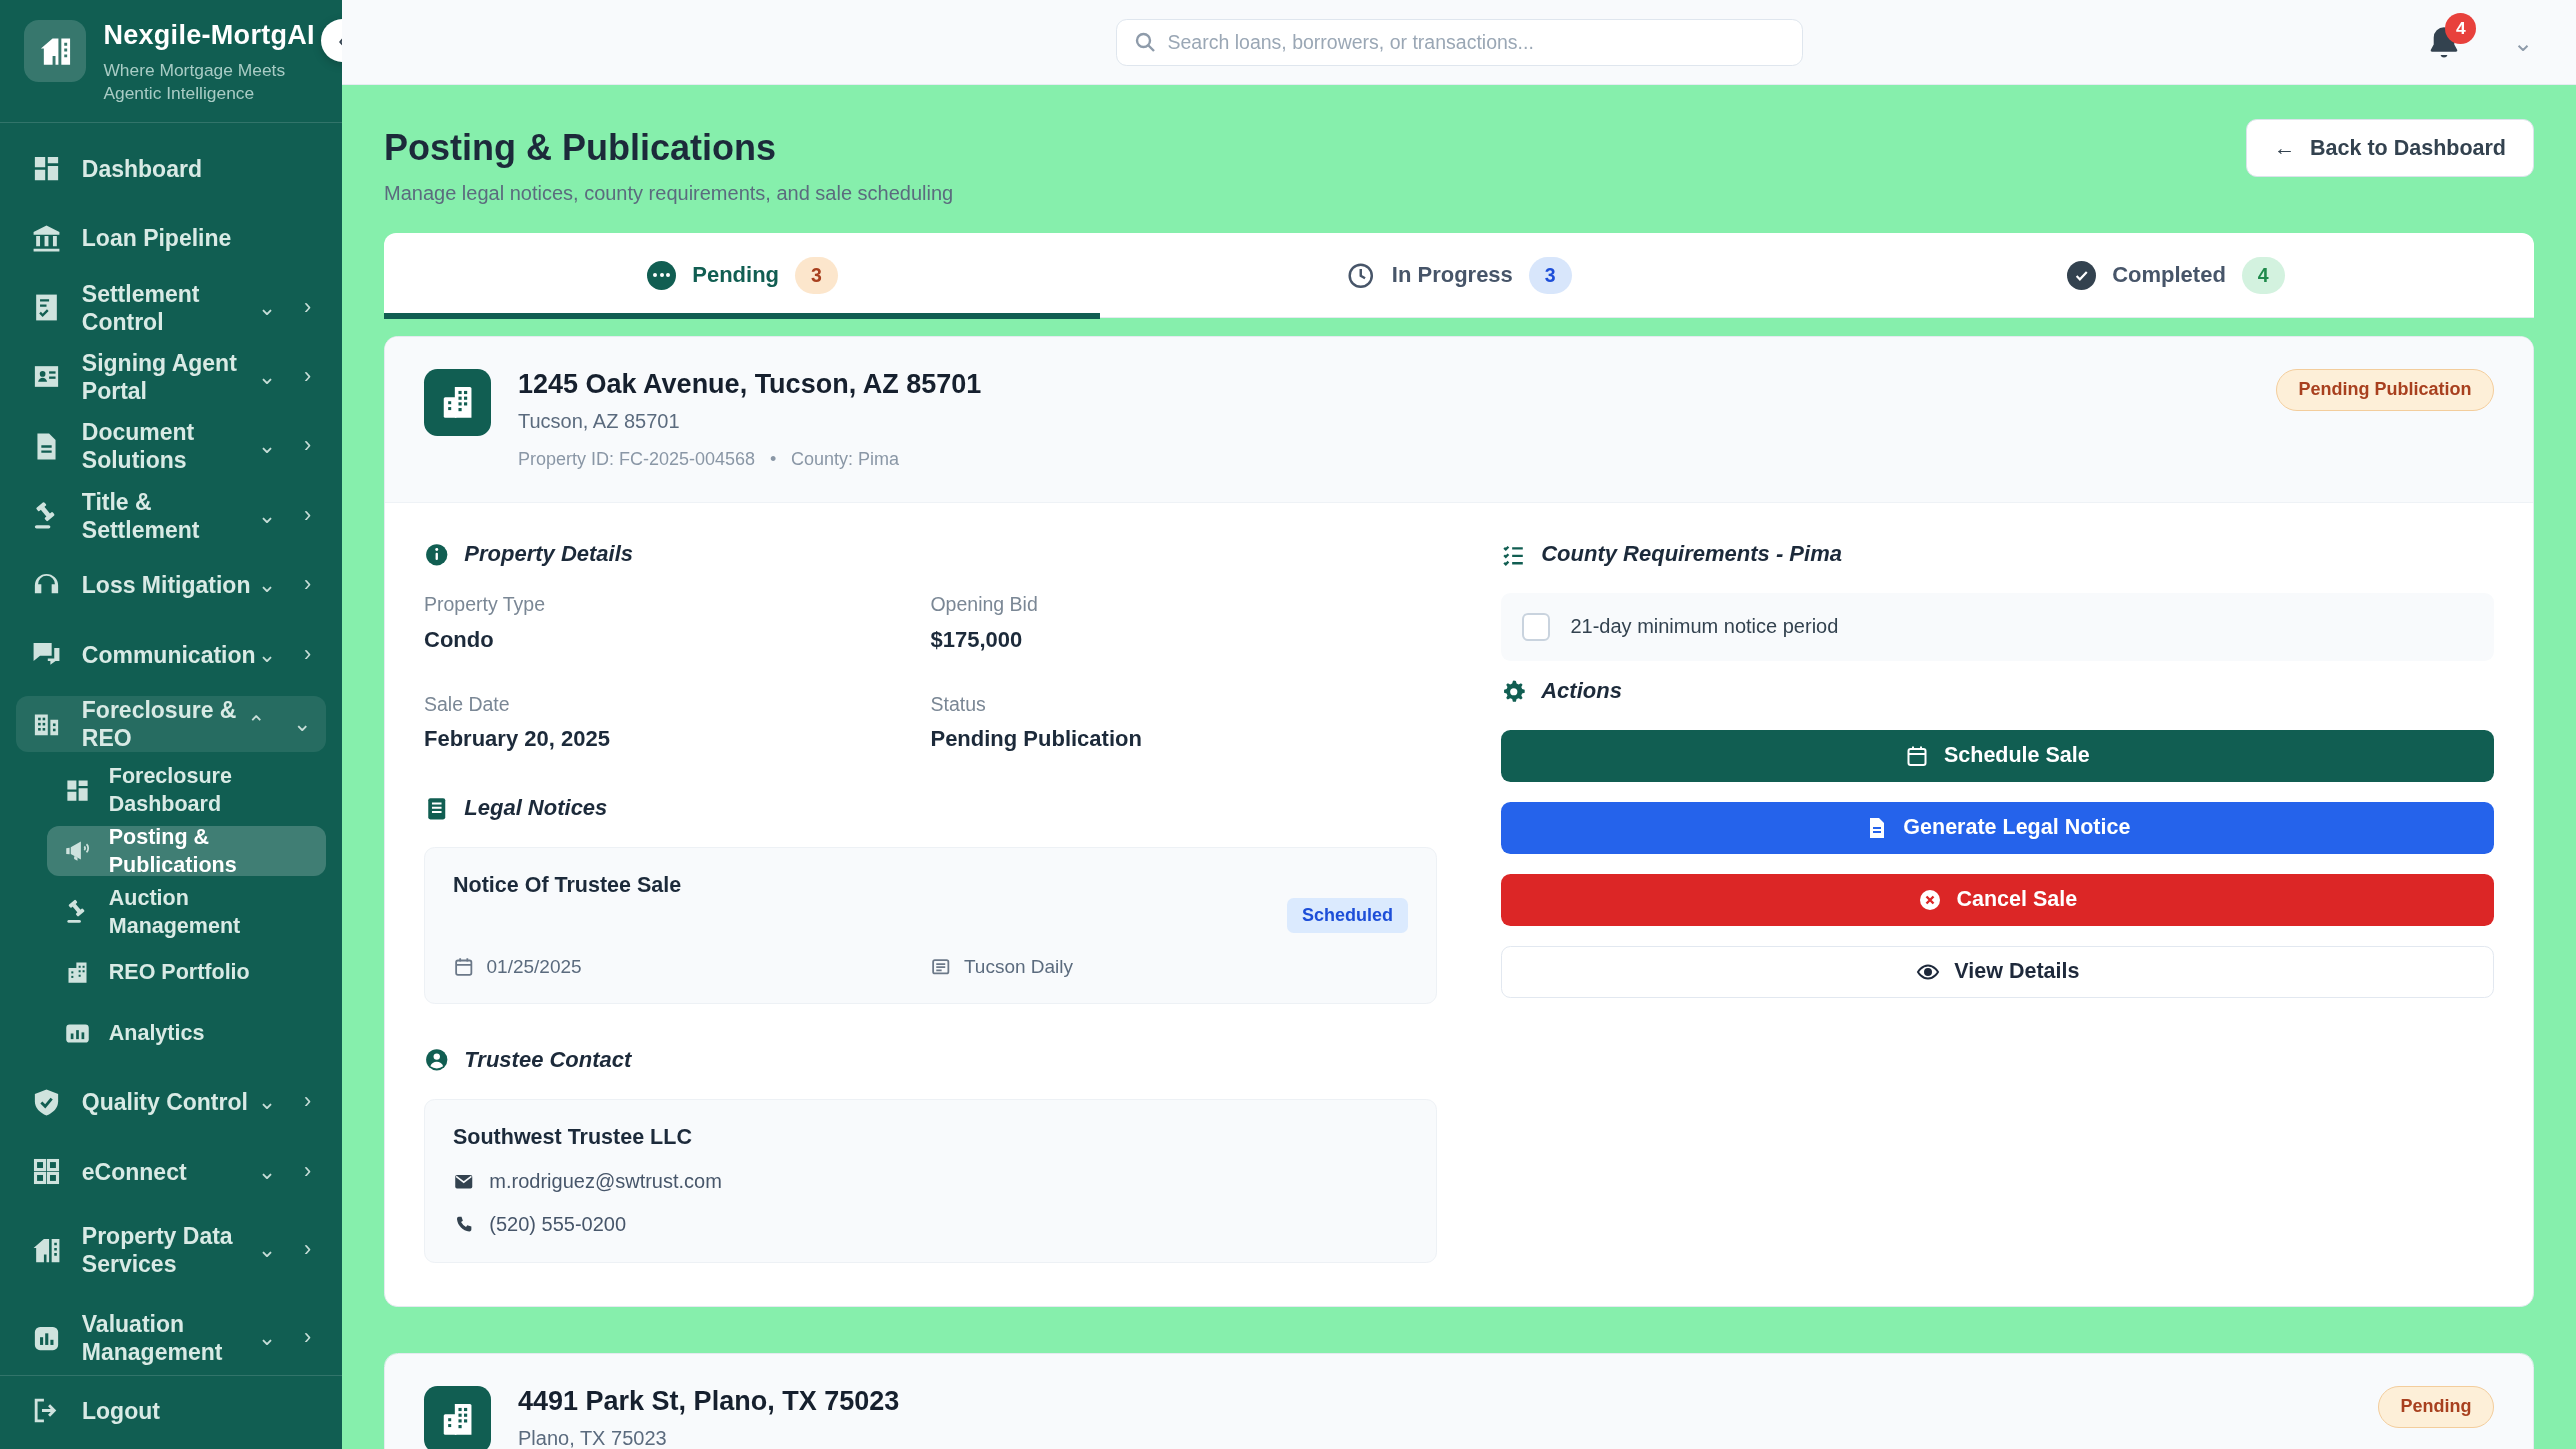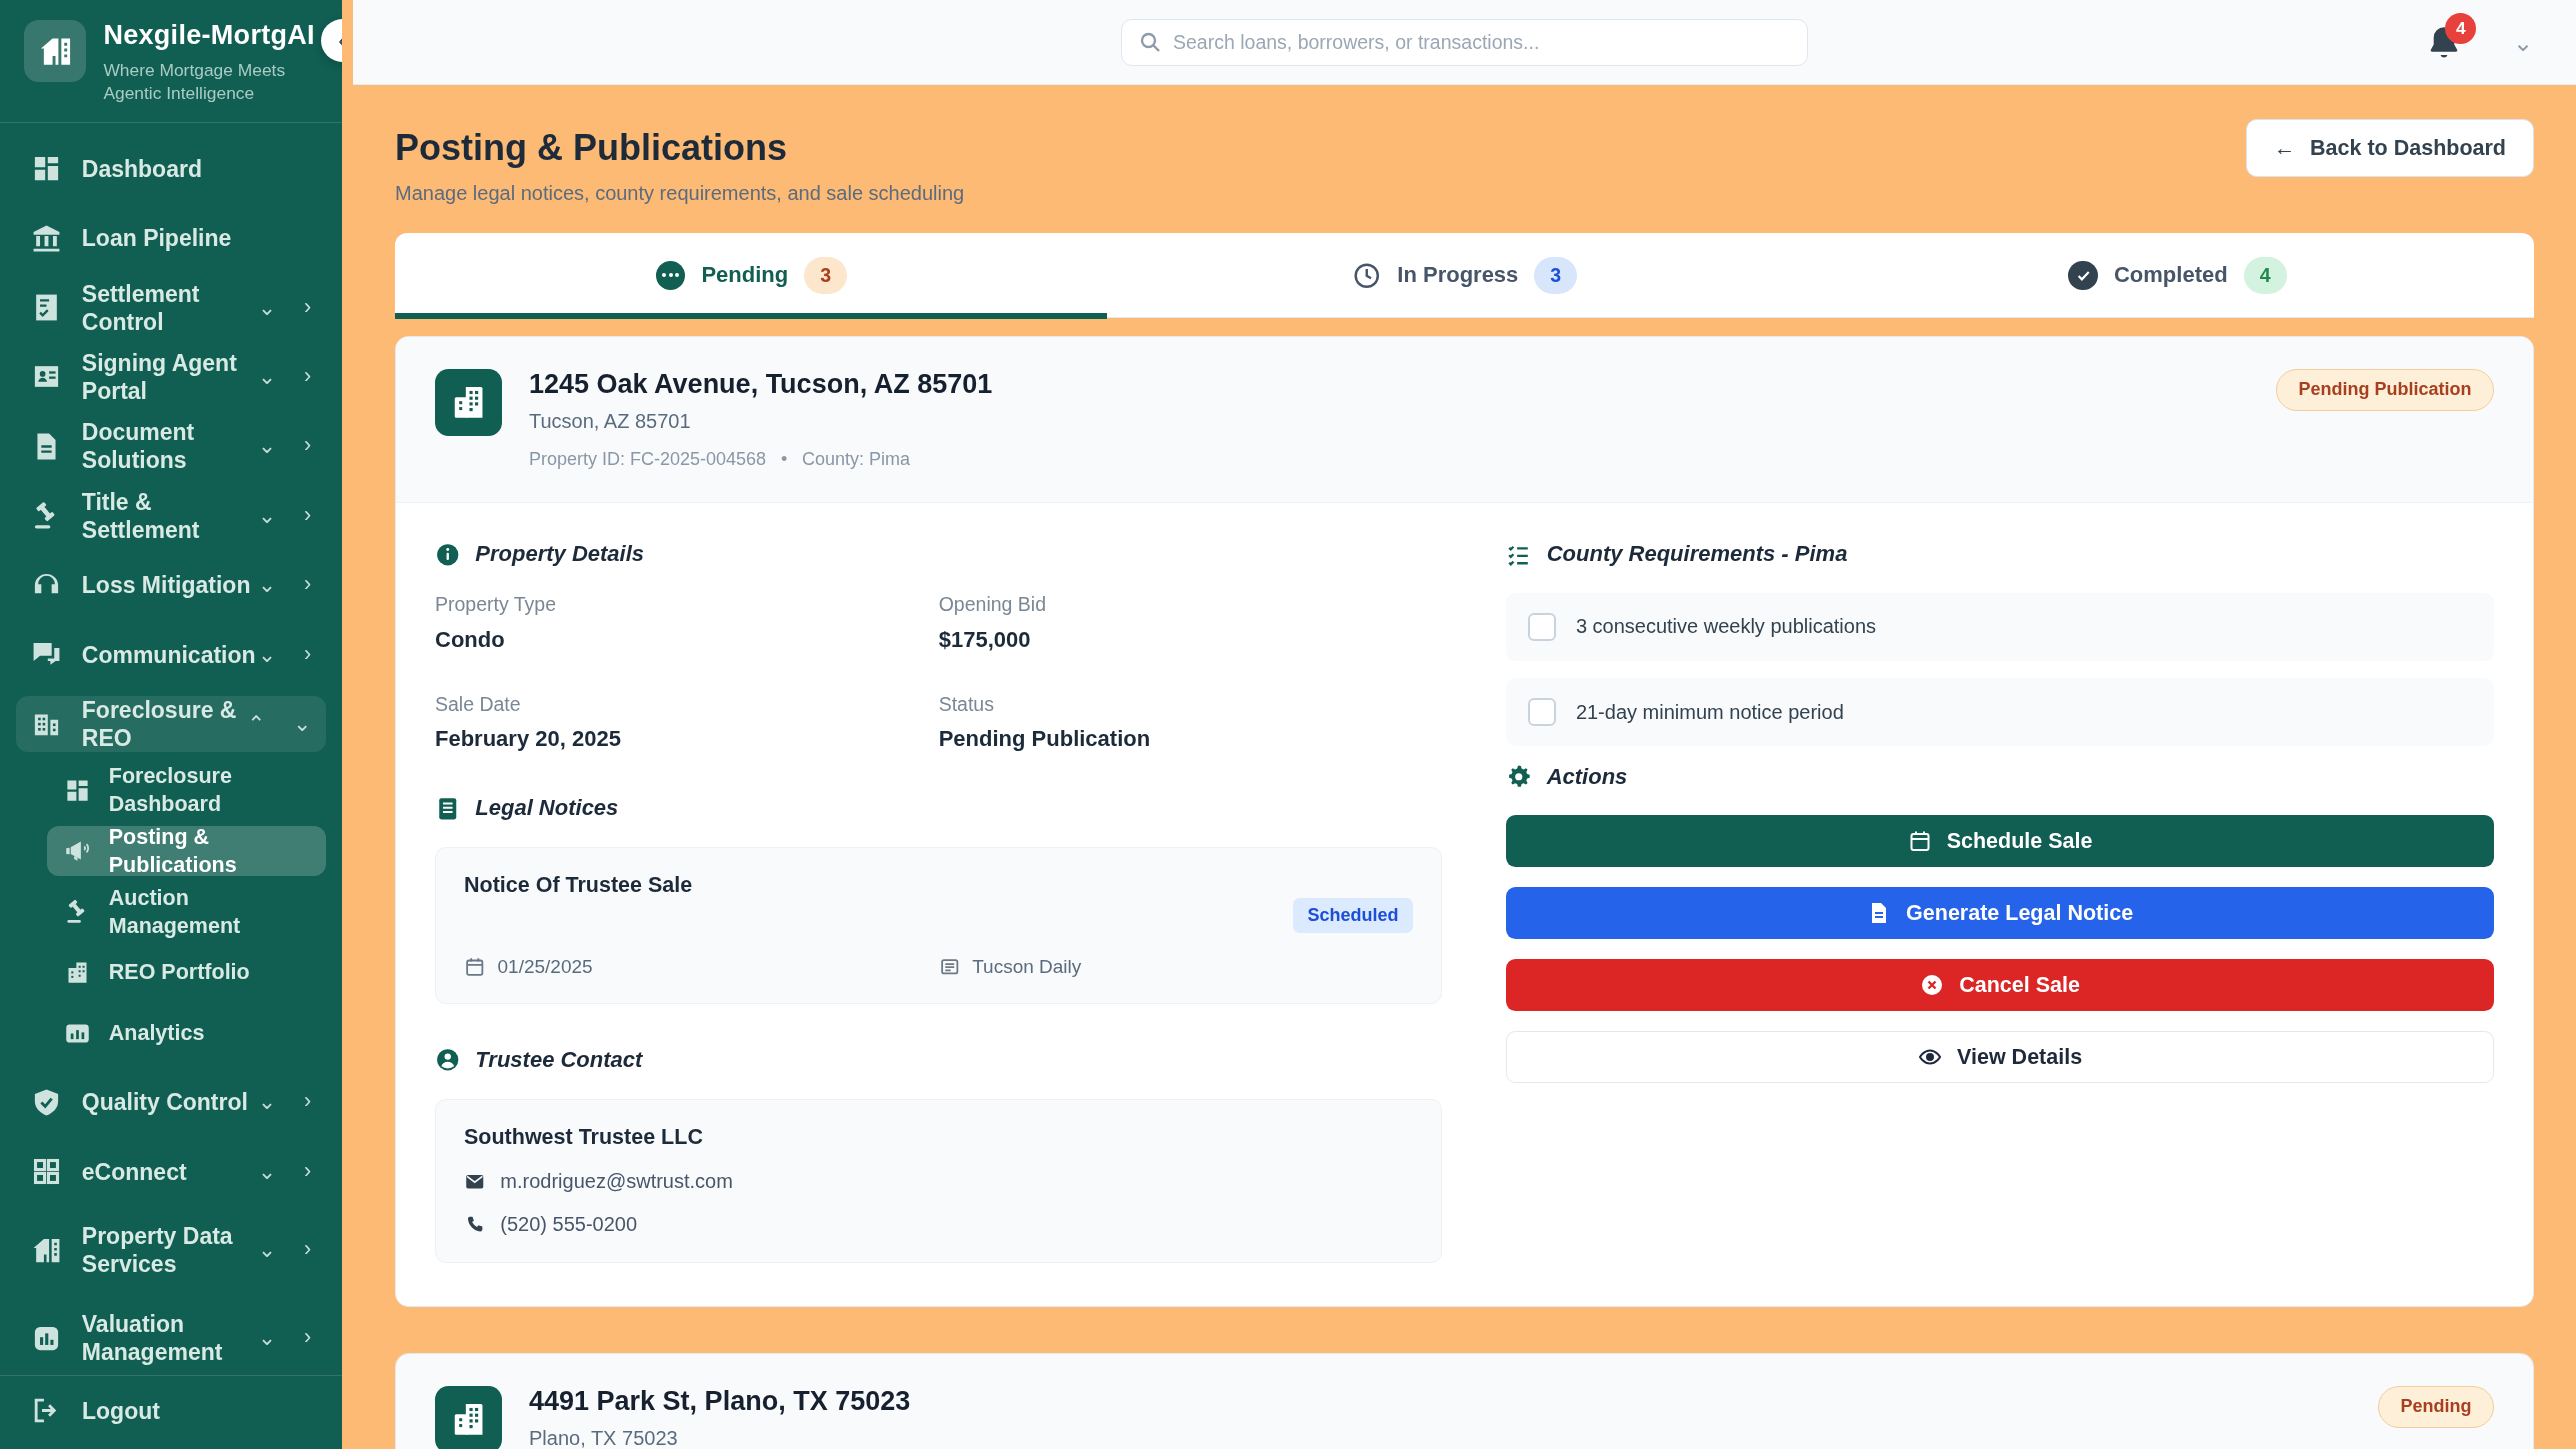--- a/index.html
+++ b/index.html
@@ -33,21 +33,21 @@
   .submenu { padding:0 16px 0 47px; }
   .sub-item { display:flex; align-items:center; height:50px; margin-bottom:10.7px; padding:0 17.4px;
               border-radius:12px; font-size:21.5px; font-weight:bold; color:#D9EAE5; }
   .sub-item.active { background:rgba(255,255,255,.20); color:#FFFFFF; }
   .sub-item .nicon { width:27px; height:27px; margin-right:17.4px; }
   .sb-bottom { position:absolute; left:0; right:0; bottom:0; }
   .logout-row { display:flex; align-items:center; padding:19px 31px 23px 31px; font-size:23px;
                 font-weight:bold; color:#D9EAE5; }
 
   
-  .main { flex:1; display:flex; flex-direction:column; background:#fdba74;padding-left:11px; }
+  .main { flex:1; display:flex; flex-direction:column; background:#86efac; }
   .topbar { position:relative; height:85px; background:#F8FAFC; border-bottom:1.3px solid #E6EBF1;
             display:flex; align-items:center; justify-content:center; }
   .search-wrap { position:relative; width:687px; }
   .search-wrap input { width:100%; height:47px; border:1.3px solid #DFE6EE; border-radius:10.7px;
             background:#FFFFFF; padding:0 20px 0 51px; font-size:19.5px; color:#33424F; outline:none;
             font-family:"Liberation Sans", sans-serif; }
   .search-wrap input::placeholder { color:#9AA7B5; }
   .search-ic { position:absolute; left:17.4px; top:11.4px; width:24px; height:24px; color:#8E9BAA; }
   .topbar-right { position:absolute; right:43px; top:0; height:85px; display:flex;
                   align-items:center; gap:50px; }
@@ -575,24 +575,20 @@
               </div>
             </div>
           </div>
 
           <div>
             <div class="sec-head">
               <span class="sec-ic"><svg viewBox="0 0 24 24" fill="none" stroke="currentColor" stroke-width="2.2">
                     <path d="M3 5.5l1.5 1.5L7 4.5M3 12.5l1.5 1.5L7 11.5M3 19.5l1.5 1.5L7 18.5M10.5 6h10M10.5 13h10M10.5 20h10"></path>
                   </svg></span>
               <span>County Requirements - Pima</span>
-            </div>
-            <div class="req-row">
-              <span class="cbox"></span>
-              <span class="req-label">3 consecutive weekly publications</span>
             </div>
             <div class="req-row">
               <span class="cbox"></span>
               <span class="req-label">21-day minimum notice period</span>
             </div>
 
             <div class="sec-head gap-top actions-block">
               <span class="sec-ic"><svg viewBox="0 0 24 24" fill="currentColor">
                     <path d="M12 1.5l2 .4.7 2.4 1.9.8 2.2-1.2 1.5 1.5-1.2 2.2.8 1.9 2.4.7v2.8l-2.4.7-.8 1.9 1.2 2.2-1.5 1.5-2.2-1.2-1.9.8-.7 2.4h-2.8l-.7-2.4-1.9-.8-2.2 1.2-1.5-1.5 1.2-2.2-.8-1.9-2.4-.7v-2.8l2.4-.7.8-1.9L4.9 5.4l1.5-1.5 2.2 1.2 1.9-.8.7-2.4 .8-.4z"></path>
                     <circle cx="12" cy="12" r="3.4" fill="#fff"></circle>

